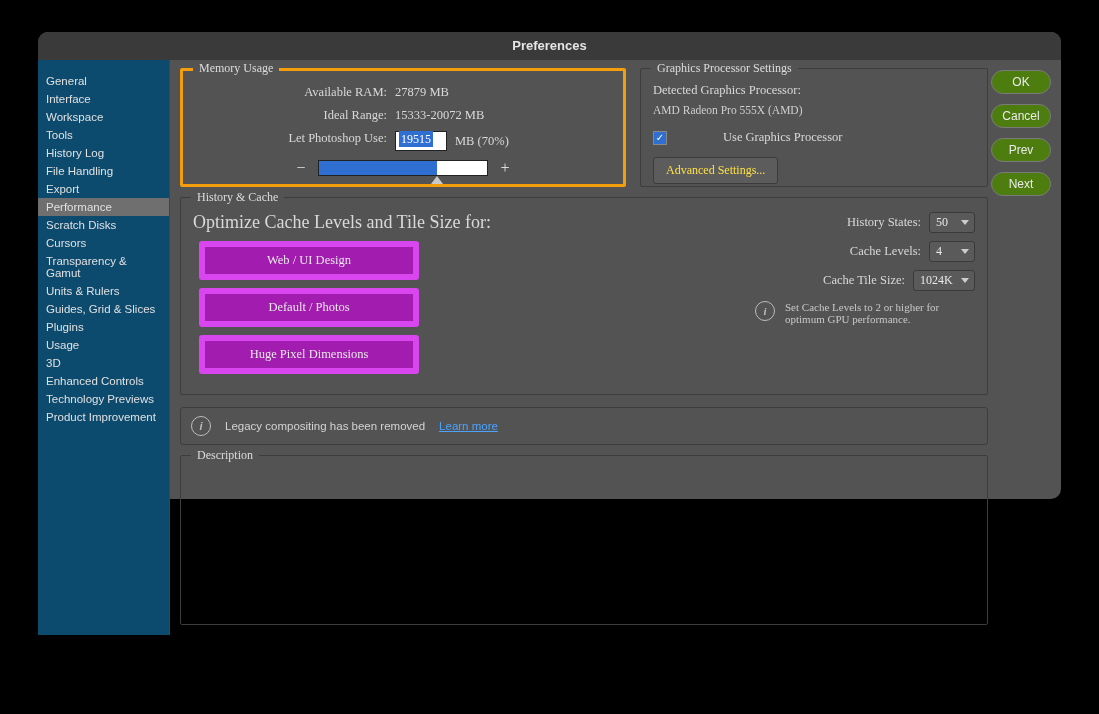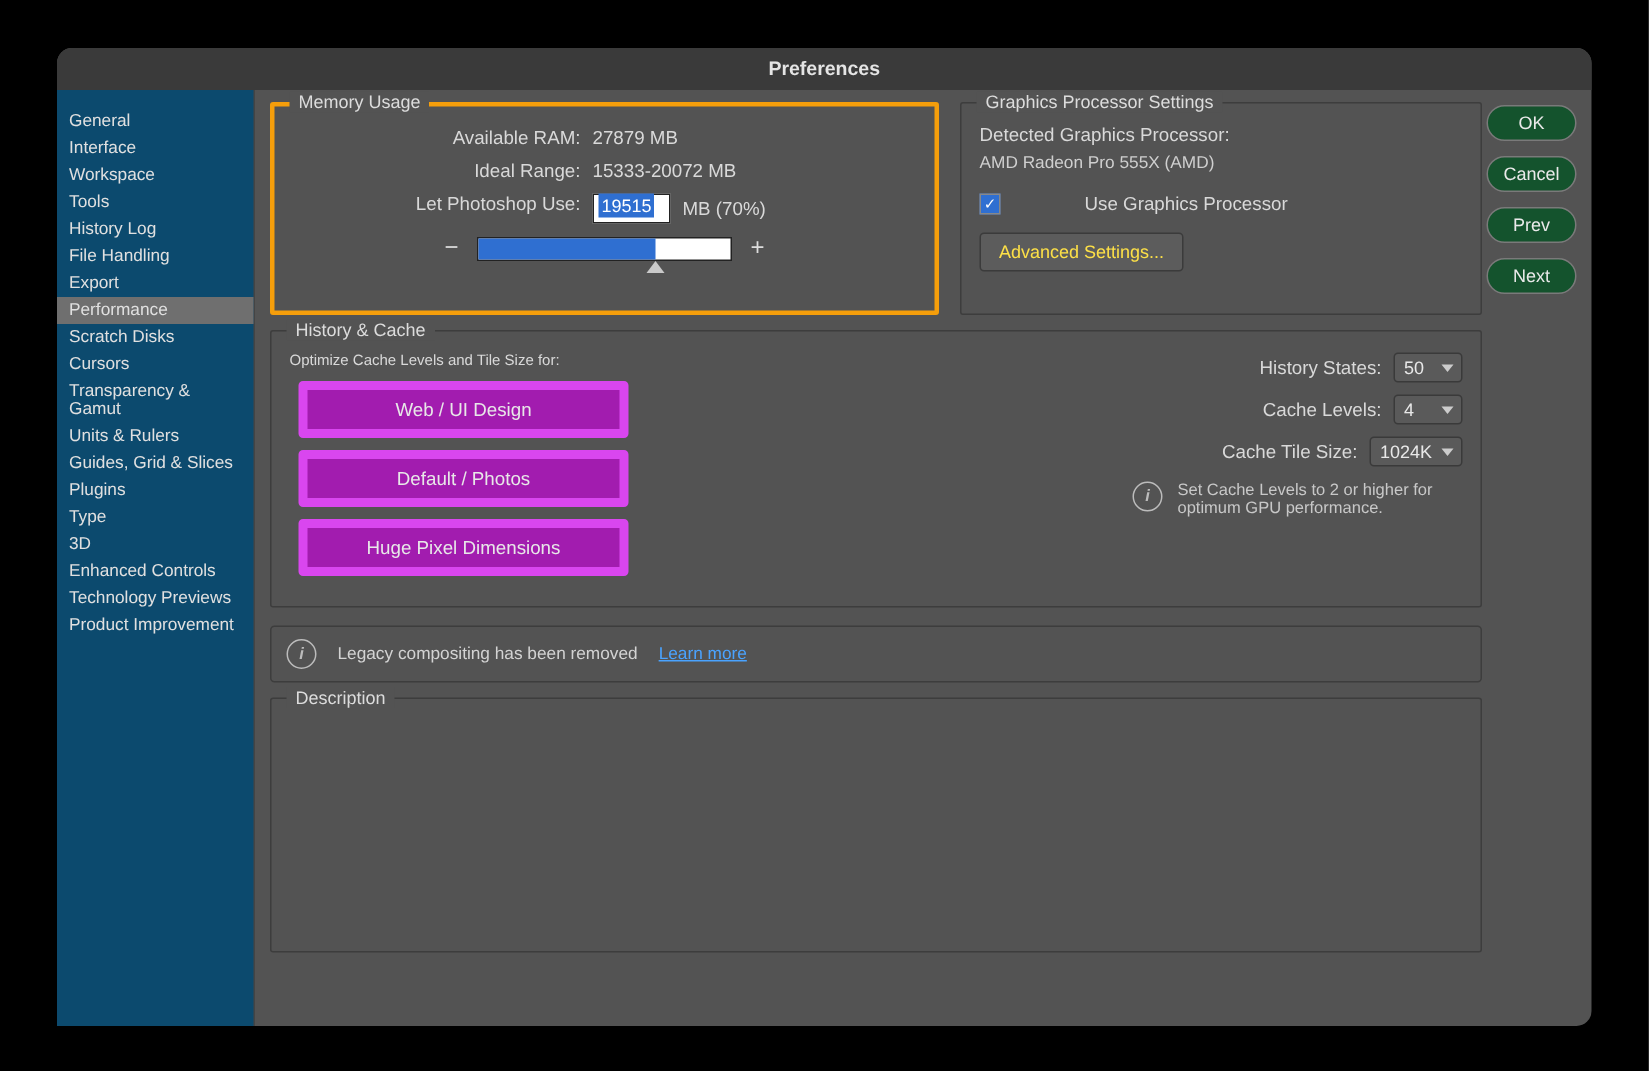--- a/index.html
+++ b/index.html
@@ -10,21 +10,21 @@
       color: #d9d9d9;
       width: 1099px;
       height: 714px;
       overflow: hidden;
       position: relative;
     }
     .dialog {
       position: absolute;
       left: 38px; top: 32px;
       width: 1023px;
-      height: 652px;
+      height: 467px;
       background: #535353;
       border-radius: 10px;
       box-shadow: 0 8px 30px rgba(0,0,0,.6);
       display: flex;
       flex-direction: column;
     }
     .titlebar {
       height: 28px;
       line-height: 28px;
       text-align: center;
@@ -56,40 +56,41 @@
       padding: 8px 10px 10px 10px;
       position: relative;
     }
     .rightbtns {
       position: absolute;
       right: 10px; top: 10px;
       width: 60px;
       display: flex; flex-direction: column; gap: 10px;
     }
     .pill-btn {
-      background: #14532d;
+      background: #4d7c0f;
       border: 1px solid #7a7a7a;
       color: #eaeaea;
       height: 24px;
       border-radius: 16px;
       font-size: 12px;
       text-align: center;
       line-height: 22px;
       cursor: default;
     }
     .content-col {
       width: 808px;
     }
     .row1 { display: flex; gap: 14px; }
     
     .fset {
       position: relative;
       border: 1px solid #3d3d3d;
       border-radius: 2px;
-      padding: 14px 12px 28px 12px;
+      padding: 14px 12px 2px 12px;
+      font-family: Liberation Serif, serif;
     }
     .fset > .legend {
       position: absolute;
       top: -8px; left: 10px;
       background: #535353;
       padding: 0 6px;
       font-size: 12px;
       color: #dcdcdc;
     }
     .memory { flex: 1; }
@@ -195,21 +196,21 @@
         <div class="sidebar-item">History Log</div>
         <div class="sidebar-item">File Handling</div>
         <div class="sidebar-item">Export</div>
         <div class="sidebar-item selected">Performance</div>
         <div class="sidebar-item">Scratch Disks</div>
         <div class="sidebar-item">Cursors</div>
         <div class="sidebar-item">Transparency &amp; Gamut</div>
         <div class="sidebar-item">Units &amp; Rulers</div>
         <div class="sidebar-item">Guides, Grid &amp; Slices</div>
         <div class="sidebar-item">Plugins</div>
-        <div class="sidebar-item">Type</div>
+        <div class="sidebar-item">Usage</div>
         <div class="sidebar-item">3D</div>
         <div class="sidebar-item">Enhanced Controls</div>
         <div class="sidebar-item">Technology Previews</div>
         <div class="sidebar-item">Product Improvement</div>
       </div>
 
     <div class="main">
       <div class="rightbtns">
         <div class="pill-btn">OK</div>
         <div class="pill-btn">Cancel</div>
@@ -256,21 +257,21 @@
               <span style="font-size:12.5px;margin-left:48px;">Use Graphics Processor</span>
             </div>
             <div class="btn">Advanced Settings...</div>
           </div>
         </div>
 
         <div class="fset hc">
           <div class="legend">History &amp; Cache</div>
           <div class="hc-inner">
             <div class="hc-left">
-              <div style="font-size:10px;margin-bottom:4px;">Optimize Cache Levels and Tile Size for:</div>
+              <div style="font-size:18px;margin-bottom:4px;">Optimize Cache Levels and Tile Size for:</div>
               <div id="presets">
                   <div class="preset-btn">Web / UI Design</div>
                   <div class="preset-btn">Default / Photos</div>
                   <div class="preset-btn">Huge Pixel Dimensions</div>
                 </div>
             </div>
             <div class="hc-right">
               <div class="opt-row">
                 <span class="lbl">History States:</span>
                 <span class="select">50</span>

